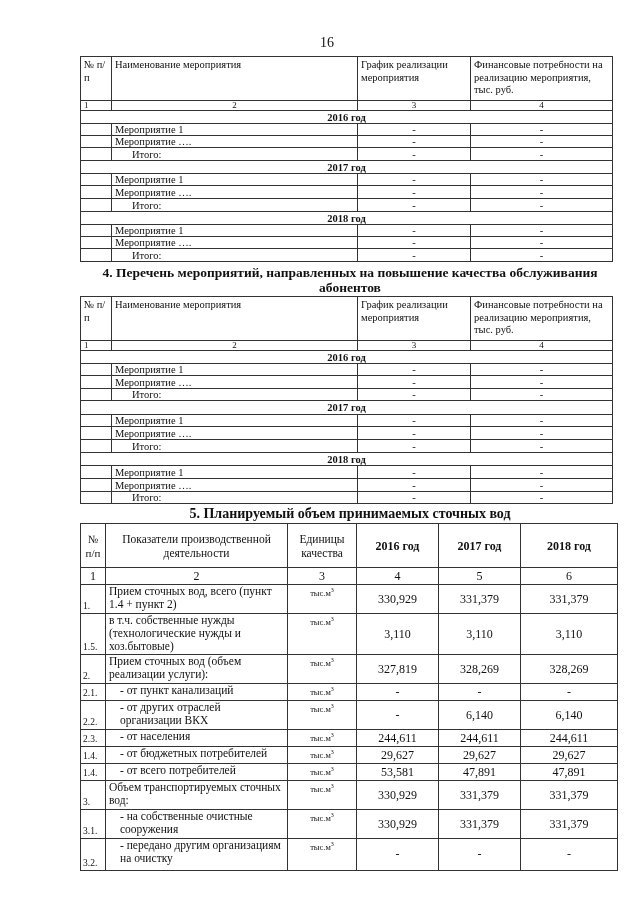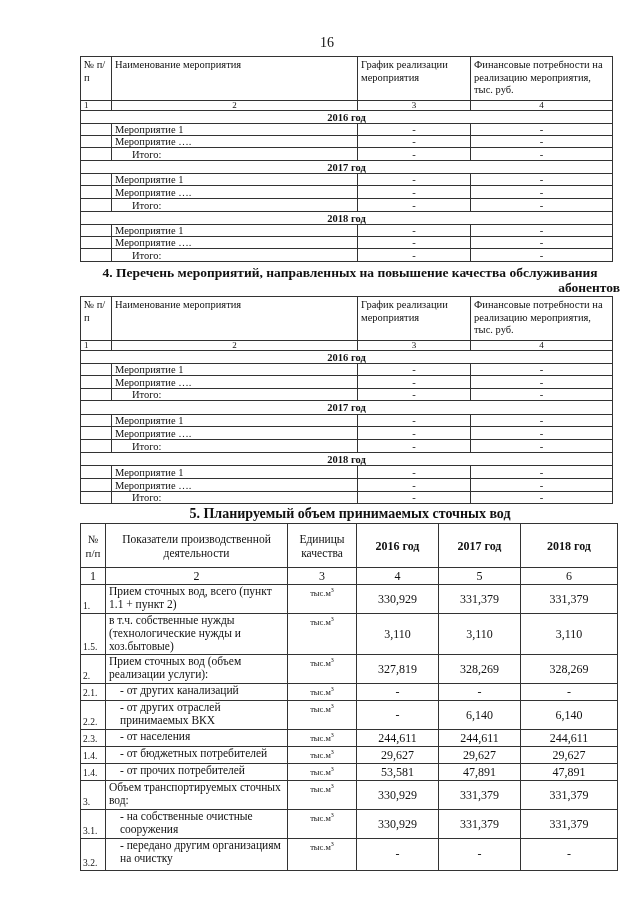--- a/index.html
+++ b/index.html
@@ -111,21 +111,21 @@
   <tr style="height:13px">
         <td></td>
         <td class="ind">Итого:</td>
         <td class="c">-</td>
         <td class="c">-</td>
       </tr>
 </tbody>
   </table>
 
 <div class="h" style="top:266px;">4. Перечень мероприятий, направленных на повышение качества обслуживания</div>
-<div class="h" style="top:281px;text-align:right;">абонентов</div>
+<div class="h" style="top:281px;">абонентов</div>
 
 <table class="t1" style="top:296px;">
   <colgroup>
       <col style="width:31px">
       <col style="width:246px">
       <col style="width:113px">
       <col style="width:142px">
     </colgroup>
   <tbody>
       <tr style="height:44px">
@@ -230,21 +230,21 @@
     <td>1</td>
     <td>2</td>
     <td>3</td>
     <td>4</td>
     <td>5</td>
     <td>6</td>
   </tr>
 
   <tr style="height:29px">
     <td class="num">1.</td>
-    <td class="lbl">Прием сточных вод, всего (пункт 1.1 + пункт 2)</td>
+    <td class="lbl">Прием сточных вод, всего (пункт 1.4 + пункт 2)</td>
     <td class="unit"><span>тыс.м</span><sup>3</sup></td>
     <td class="val">330,929</td>
     <td class="val">331,379</td>
     <td class="val">331,379</td>
   </tr>
   <tr style="height:41px">
     <td class="num">1.5.</td>
     <td class="lbl">в т.ч. собственные нужды (технологические нужды и хоз.бытовые)</td>
     <td class="unit"><span>тыс.м</span><sup>3</sup></td>
     <td class="val">3,110</td>
@@ -254,29 +254,29 @@
   <tr style="height:29px">
     <td class="num">2.</td>
     <td class="lbl">Прием сточных вод (объем реализации услуги):</td>
     <td class="unit"><span>тыс.м</span><sup>3</sup></td>
     <td class="val">327,819</td>
     <td class="val">328,269</td>
     <td class="val">328,269</td>
   </tr>
   <tr style="height:17px">
     <td class="num">2.1.</td>
-    <td class="lbl ind">- от других канализаций</td>
+    <td class="lbl ind">- от пункт канализаций</td>
     <td class="unit"><span>тыс.м</span><sup>3</sup></td>
     <td class="val">-</td>
     <td class="val">-</td>
     <td class="val">-</td>
   </tr>
   <tr style="height:29px">
     <td class="num">2.2.</td>
-    <td class="lbl ind">- от других отраслей принимаемых ВКХ</td>
+    <td class="lbl ind">- от других отраслей организации ВКХ</td>
     <td class="unit"><span>тыс.м</span><sup>3</sup></td>
     <td class="val">-</td>
     <td class="val">6,140</td>
     <td class="val">6,140</td>
   </tr>
   <tr style="height:17px">
     <td class="num">2.3.</td>
     <td class="lbl ind">- от населения</td>
     <td class="unit"><span>тыс.м</span><sup>3</sup></td>
     <td class="val">244,611</td>
@@ -286,21 +286,21 @@
   <tr style="height:17px">
     <td class="num">1.4.</td>
     <td class="lbl ind">- от бюджетных потребителей</td>
     <td class="unit"><span>тыс.м</span><sup>3</sup></td>
     <td class="val">29,627</td>
     <td class="val">29,627</td>
     <td class="val">29,627</td>
   </tr>
   <tr style="height:17px">
     <td class="num">1.4.</td>
-    <td class="lbl ind">- от прочих потребителей</td>
+    <td class="lbl ind">- от всего потребителей</td>
     <td class="unit"><span>тыс.м</span><sup>3</sup></td>
     <td class="val">53,581</td>
     <td class="val">47,891</td>
     <td class="val">47,891</td>
   </tr>
   <tr style="height:29px">
     <td class="num">3.</td>
     <td class="lbl">Объем транспортируемых сточных вод:</td>
     <td class="unit"><span>тыс.м</span><sup>3</sup></td>
     <td class="val">330,929</td>

